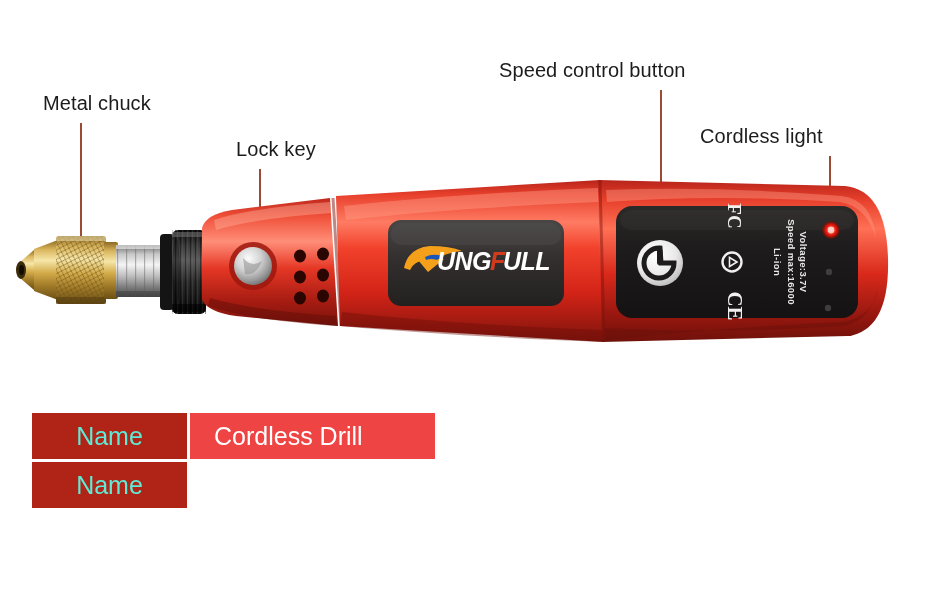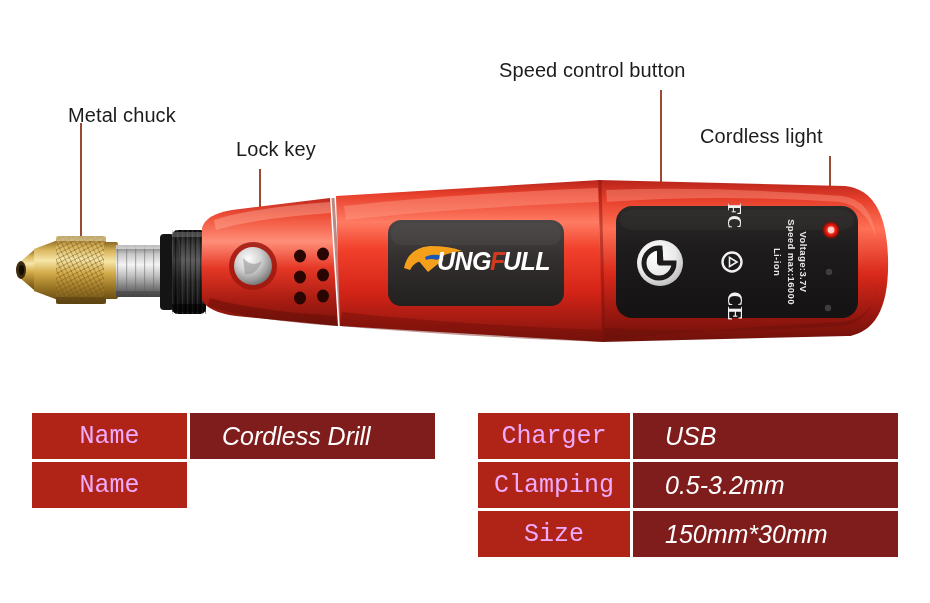--- a/index.html
+++ b/index.html
@@ -35,34 +35,32 @@
   
   .table{
     position:absolute;
     display:flex;
     flex-direction:column;
     gap:3px;
   }
   .trow{display:flex;gap:3px;height:46px;}
   .tkey{
     background:#b02418;
-    color:#f0abfc;
+    color:#5eead4;
     font-size:25px;
     display:flex;align-items:center;justify-content:center;
     box-sizing:border-box;
-    font-family:Liberation Mono, monospace;
   }
   .tval{
-    background:#7f1d1d;
+    background:#ef4444;
     color:#ffffff;
     font-size:25px;
     display:flex;align-items:center;
-    padding-left:32px;
+    padding-left:24px;
     box-sizing:border-box;
-    font-style:italic;
   }
   #table-left{left:32px;top:413px;}
   #table-left .tkey{width:155px;}
   #table-left .tval{width:245px;}
   #table-right{left:478px;top:413px;}
   #table-right .tkey{width:152px;}
   #table-right .tval{width:265px;}
 
   
   .panel-text{
@@ -77,21 +75,21 @@
     fill:#f0f0f0;
     font-weight:bold;
   }
   .logo-white{fill:#ffffff;}
 </style>
 </head>
 <body>
 
 <div id="stage">
 
-  <div class="callout" style="left:68px;top:93px;margin-top:12px;">Metal chuck</div>
+  <div class="callout" style="left:43px;top:93px;">Metal chuck</div>
   <div class="leader" style="left:80px;top:123px;height:160px;"></div>
 
   <div class="callout" style="left:236px;top:139px;">Lock key</div>
   <div class="leader" style="left:259px;top:169px;height:95px;"></div>
 
   <div class="callout" style="left:499px;top:60px;">Speed control button</div>
   <div class="leader" style="left:660px;top:90px;height:191px;"></div>
 
   <div class="callout" style="left:700px;top:126px;">Cordless light</div>
   <div class="leader" style="left:829px;top:156px;height:93px;"></div>
@@ -317,28 +315,14 @@
       <div class="tkey">Name</div>
       <div class="tval">Cordless Drill</div>
     </div>
     <div class="trow">
       <div class="tkey">Name</div>
     </div>
     <div class="trow">
     </div>
   </div>
 
-  <div class="table" id="table-right">
-    <div class="trow">
-      <div class="tkey">Charger</div>
-      <div class="tval">USB</div>
-    </div>
-    <div class="trow">
-      <div class="tkey">Clamping</div>
-      <div class="tval">0.5-3.2mm</div>
-    </div>
-    <div class="trow">
-      <div class="tkey">Size</div>
-      <div class="tval">150mm*30mm</div>
-    </div>
-  </div>
 
 </div>
 
 </body></html>

